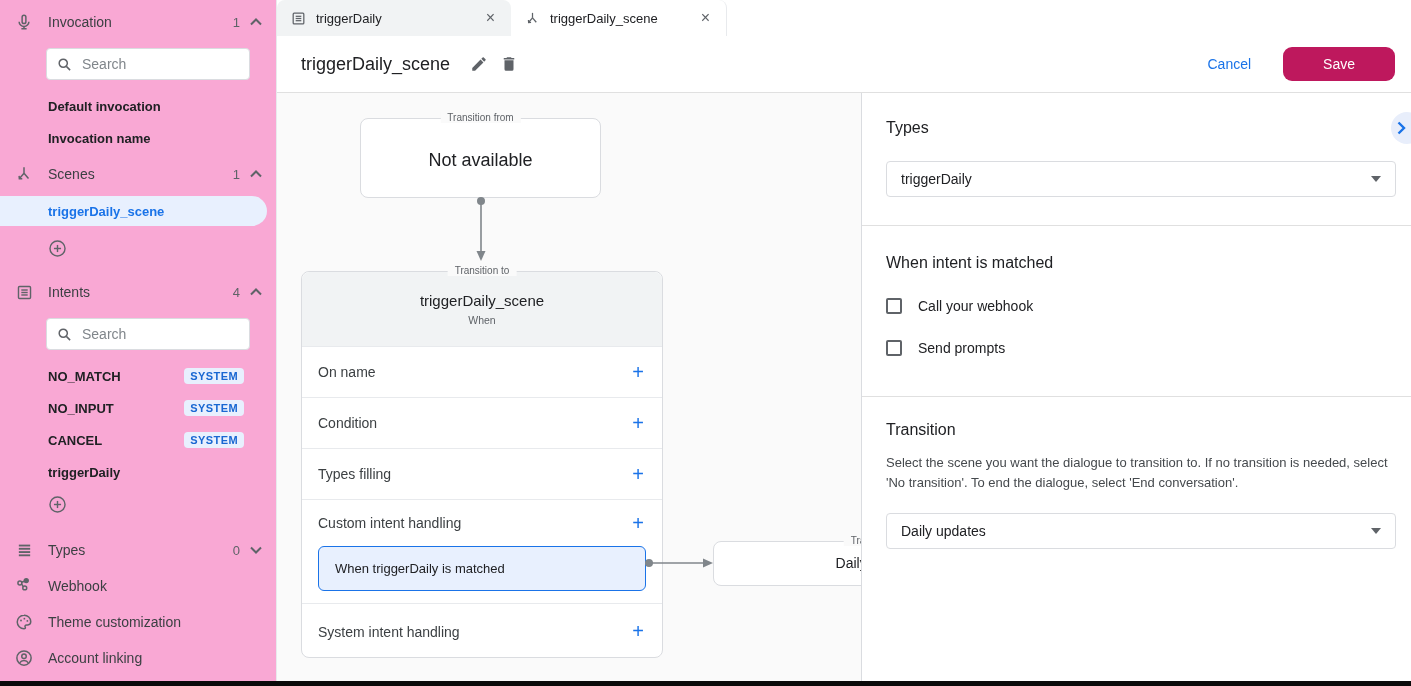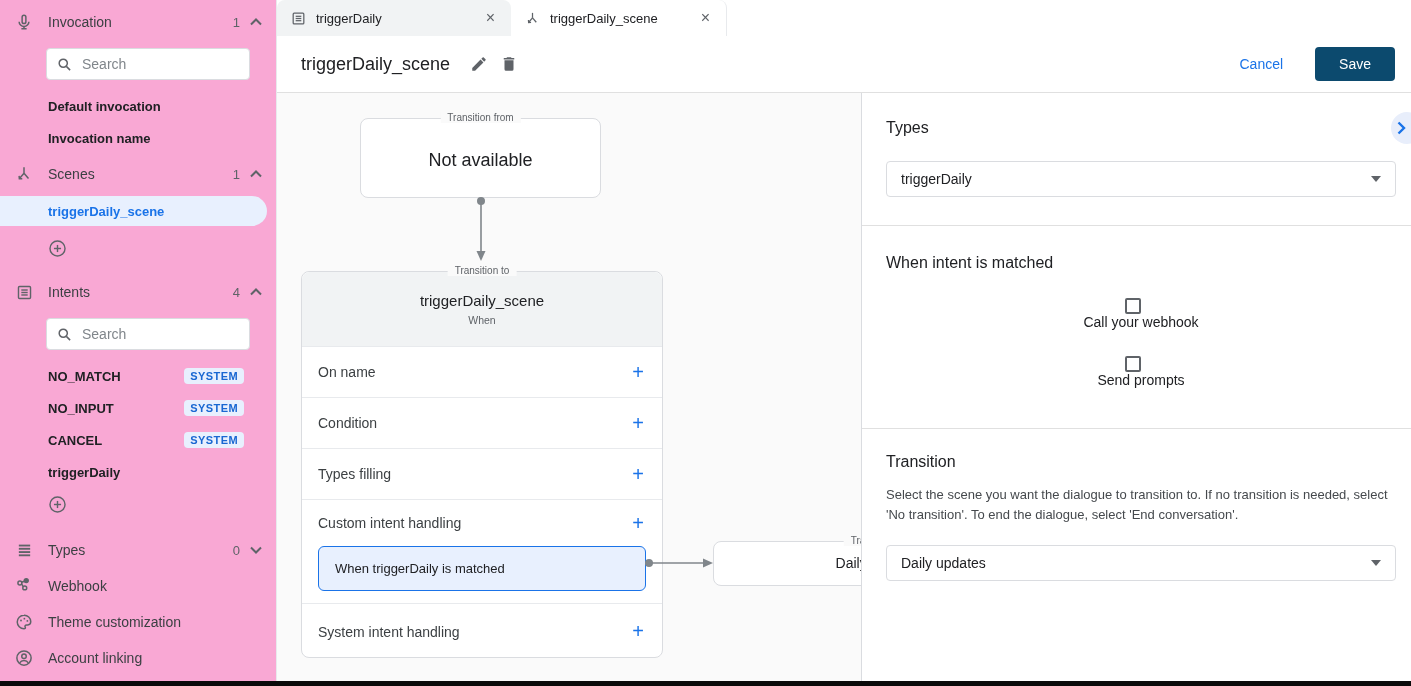--- a/index.html
+++ b/index.html
@@ -35,21 +35,21 @@
   .tab .x { color:#5f6368; font-size:16px; line-height:1; padding:2px 4px; cursor:pointer; }
   .tab.inactive { background:#f1f3f4; }
   .tab.active { background:#fff; border-right:1px solid #e8eaed; width:216px; }
 
   
   .header { height:57px; display:flex; align-items:center; padding:0 16px 0 24px; background:#fff; border-bottom:1px solid #e0e0e0; flex:none; }
   .page-title { font-size:18px; color:#202124; margin-right:14px; }
   .hicon { color:#5f6368; display:flex; padding:6px; cursor:pointer; }
   .spacer { flex:1; }
   .btn-cancel { color:#1a73e8; font-size:14px; font-weight:500; background:none; border:none; padding:8px 16px; margin-right:16px; cursor:pointer; font-family:inherit; }
-  .btn-save { background:#0c4a6e; color:#fff; font-size:14px; font-weight:500; border:none; border-radius:4px; padding:9px 24px; cursor:pointer; font-family:inherit; }
+  .btn-save { background:#be185d; color:#fff; font-size:14px; font-weight:500; border:none; border-radius:9px; padding:9px 40px; cursor:pointer; font-family:inherit; }
 
   
   .content { flex:1; display:flex; min-height:0; }
   .canvas { flex:1; position:relative; background:#fafafa; overflow:hidden; }
   .panel { width:550px; flex:none; background:#fff; border-left:1px solid #dadce0; position:relative; overflow:hidden; }
 
   
   .legend { position:absolute; top:-7px; left:50%; transform:translateX(-50%); background:#fafafa; padding:0 7px; font-size:10px; color:#5f6368; white-space:nowrap; }
   .from-box { position:absolute; left:83px; top:25px; width:241px; height:80px; background:#fff; border:1px solid #dadce0; border-radius:8px; }
   .from-box .txt { position:absolute; top:31px; width:100%; text-align:center; font-size:18px; color:#202124; }
@@ -66,21 +66,21 @@
   .target-box .txt { position:absolute; top:13px; width:100%; text-align:center; font-size:14px; color:#202124; }
   .arrow { position:absolute; color:#80868b; }
 
   
   .psec { padding:26px 15px 24px 24px; }
   .phead { font-size:16px; color:#202124; }
   .pdivider { height:1px; background:#e0e0e0; }
   .dropdown { margin-top:24px; height:36px; border:1px solid #dadce0; border-radius:4px; display:flex; align-items:center; padding:0 14px; cursor:pointer; background:#fff; }
   .dropdown .dval { flex:1; font-size:14px; color:#202124; }
   .dropdown .caret { width:0; height:0; border-left:5px solid transparent; border-right:5px solid transparent; border-top:6px solid #5f6368; }
-  .cb-row { display:flex; align-items:center; margin-top:26px; cursor:pointer;flex-direction:column; }
+  .cb-row { display:flex; align-items:center; margin-top:26px; cursor:pointer; }
   .cb-box { width:16px; height:16px; border:2px solid #5f6368; border-radius:2px; margin-right:16px; flex:none; }
   .cb-lbl { font-size:14px; font-weight:500; color:#202124; }
   .pdesc { margin-top:14px; font-size:13px; line-height:1.55; color:#45494d; max-width:520px; }
   .collapse-btn { position:absolute; top:19px; right:-12px; width:32px; height:32px; border-radius:50%; background:#e8eefb; color:#1a73e8; display:flex; align-items:center; justify-content:center; cursor:pointer; }
 
   svg { display:block; }
 </style>
 </head>
 <body>
 

